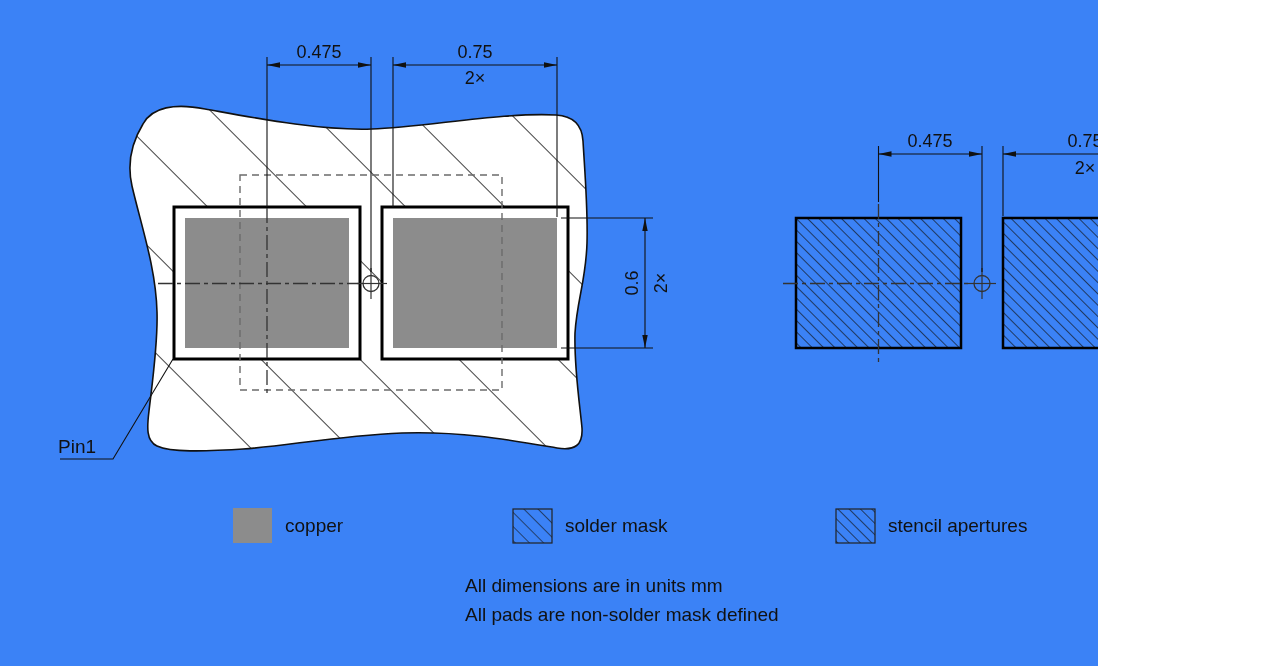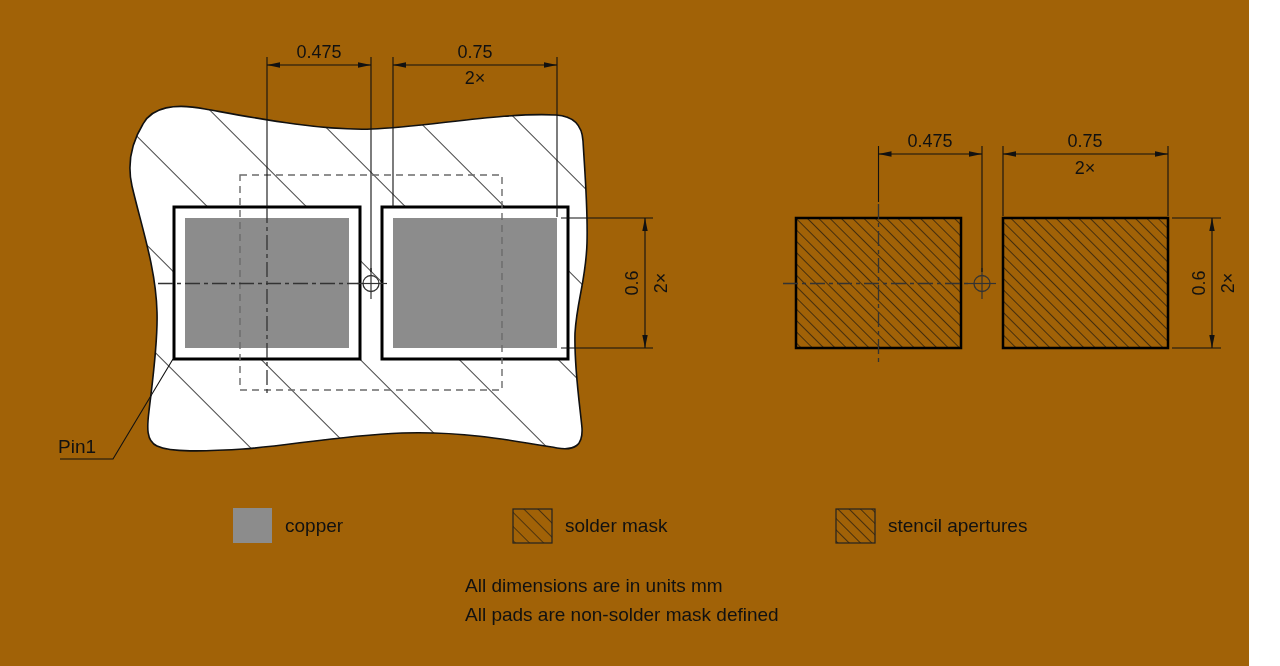--- a/index.html
+++ b/index.html
@@ -1,16 +1,16 @@
 <!DOCTYPE html>
 <html><head>
 <meta charset="utf-8">
 <style>
   html,body{margin:0;padding:0;background:#ffffff;}
-  .page{width:1249px;height:666px;position:relative;background:#a16207;overflow:hidden;}
+  .page{width:1098px;height:666px;position:relative;background:#3b82f6;overflow:hidden;}
   svg{display:block;}
   text{font-family:"Liberation Sans","DejaVu Sans",sans-serif;fill:#111;}
   .dimtext{font-size:18px;}
   .qtytext{font-size:18px;}
   .lbl{font-size:19px;}
   .thin{stroke:#111;stroke-width:1.1;fill:none;}
   .outline{stroke:#111;stroke-width:1.6;fill:#ffffff;}
   .pad-open{fill:#ffffff;stroke:#000;stroke-width:3;}
   .copper-fill{stroke:none;}
   .stencil-rect{stroke:#000;stroke-width:2.5;}

